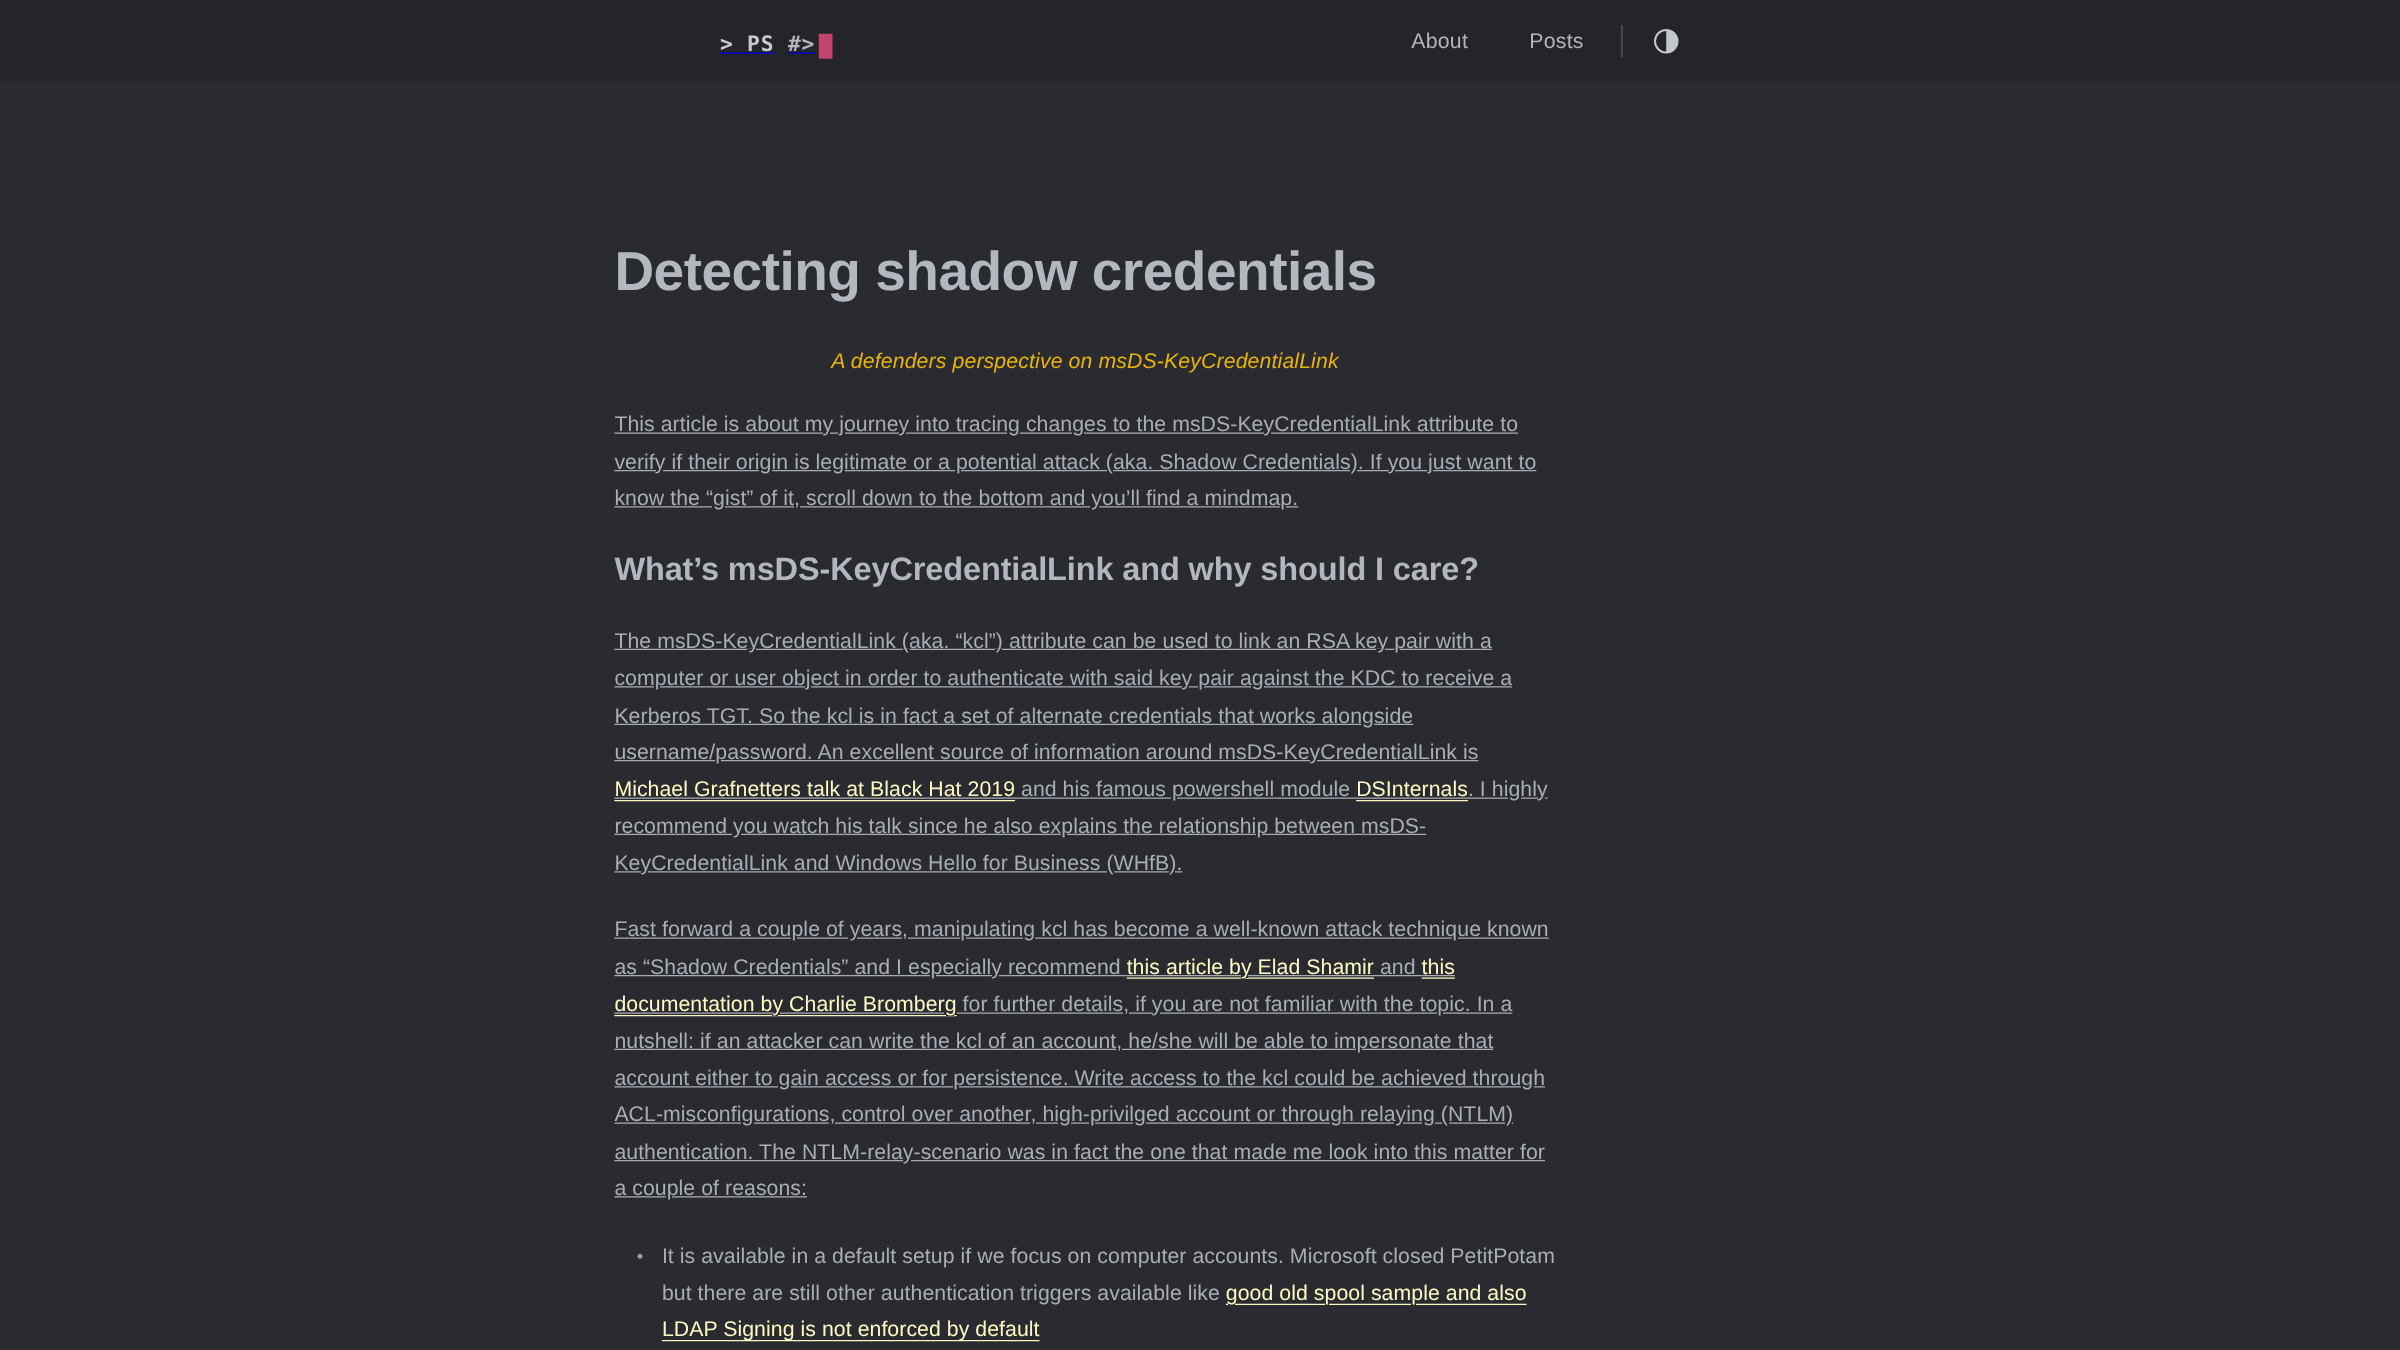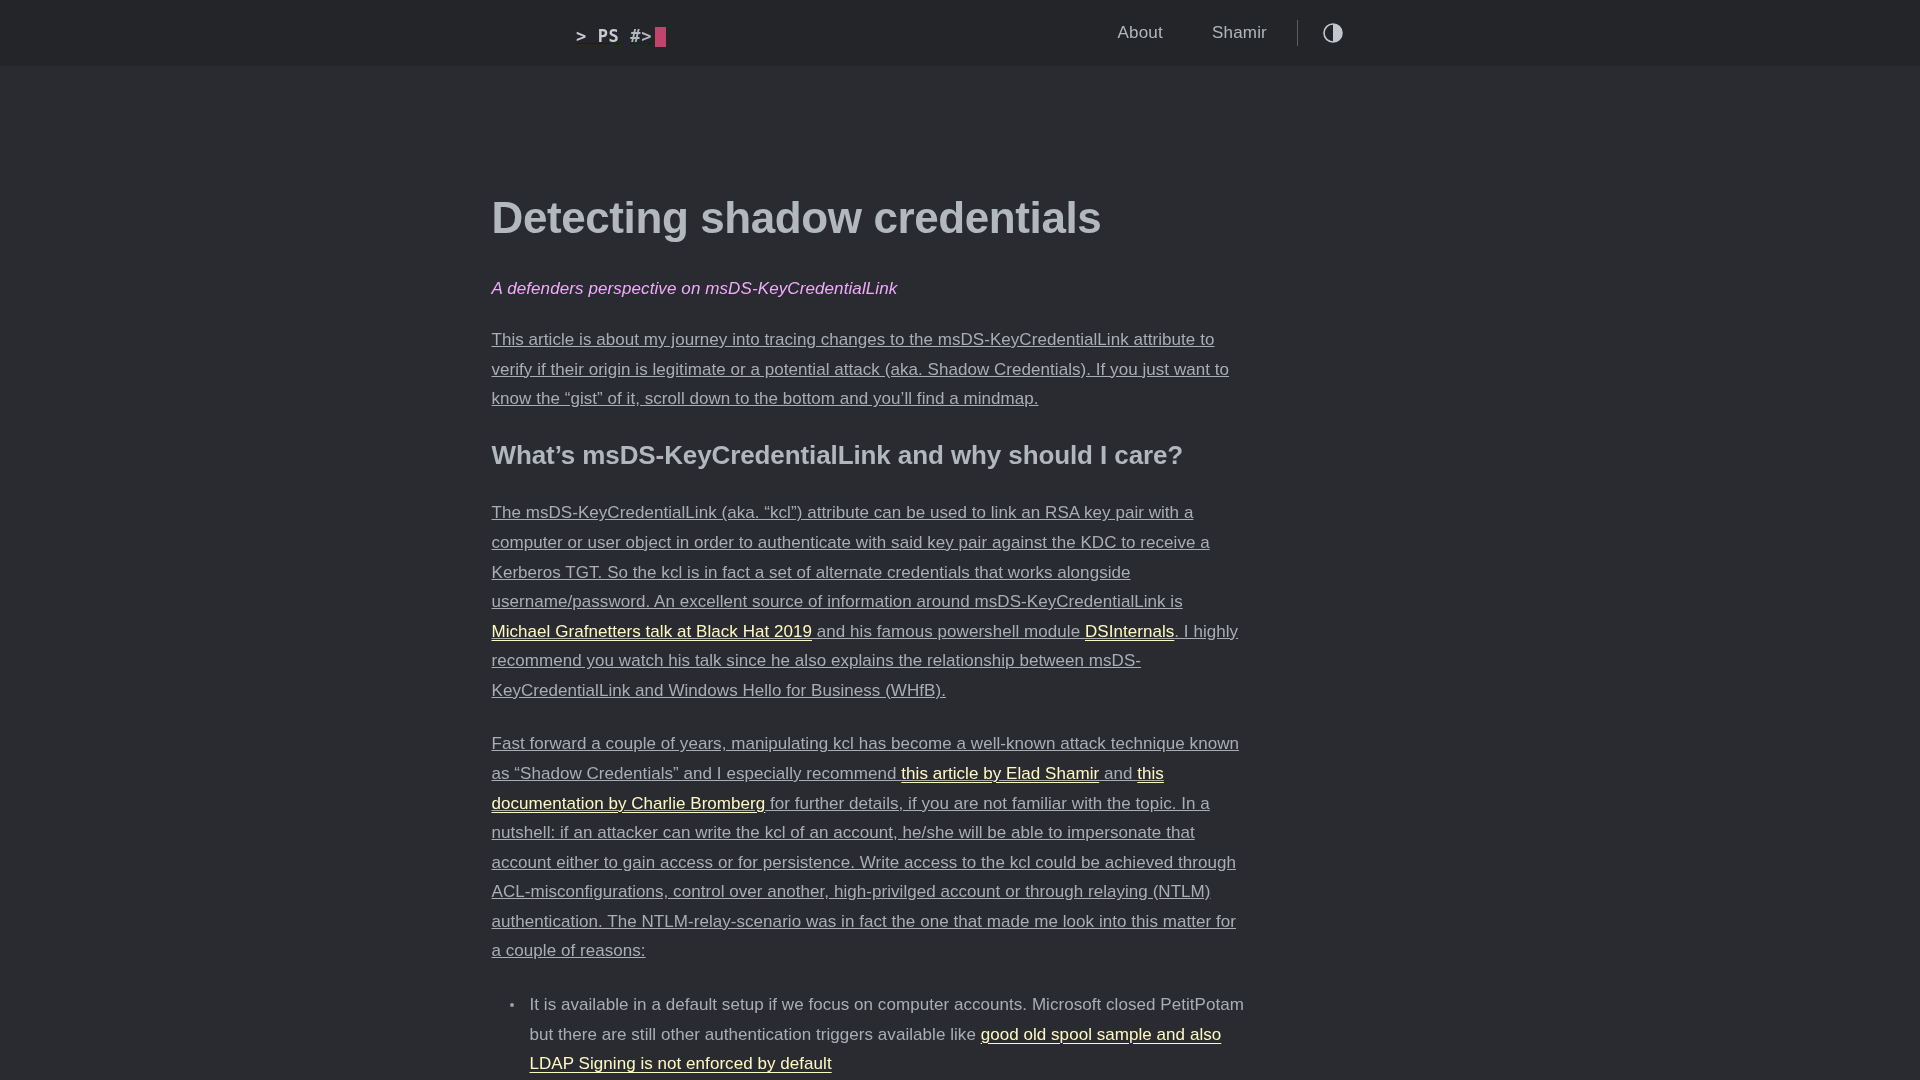--- a/index.html
+++ b/index.html
@@ -107,23 +107,24 @@
     line-height: 1.16;
     font-weight: bold;
     color: #b3b7be;
     letter-spacing: -0.4px;
     margin-bottom: 36px;
   }
 
   .post-subtitle {
     font-style: italic;
     font-size: 17px;
-    color: #f0abfc;
+    color: #eab308;
     letter-spacing: 0.1px;
     margin-bottom: 26px;
+    text-align: center;
   }
 
   .tldr {
     font-size: 17px;
     font-weight: bold;
     color: #c3c7cd;
     letter-spacing: 0.2px;
     margin-bottom: 23px;
   }
 
@@ -185,21 +186,21 @@
   <div class="header-inner">
 
     <a class="brand" href="#">
       <span class="brand-ps">&gt; PS</span>
       <span class="brand-hash">#&gt;</span>
       <span class="brand-cursor"></span>
     </a>
 
     <nav class="site-nav">
       <a class="nav-link" href="#">About</a>
-      <a class="nav-link" href="#">Shamir</a>
+      <a class="nav-link" href="#">Posts</a>
       <span class="nav-divider"></span>
       <span class="theme-toggle">
         <svg width="22" height="22" viewBox="0 0 22 22">
           <circle cx="11" cy="11" r="9" fill="none" stroke="#c3c7cd" stroke-width="1.6"></circle>
           <path d="M11 2 A9 9 0 0 1 11 20 Z" fill="#c3c7cd"></path>
         </svg>
       </span>
     </nav>
 
   </div>

